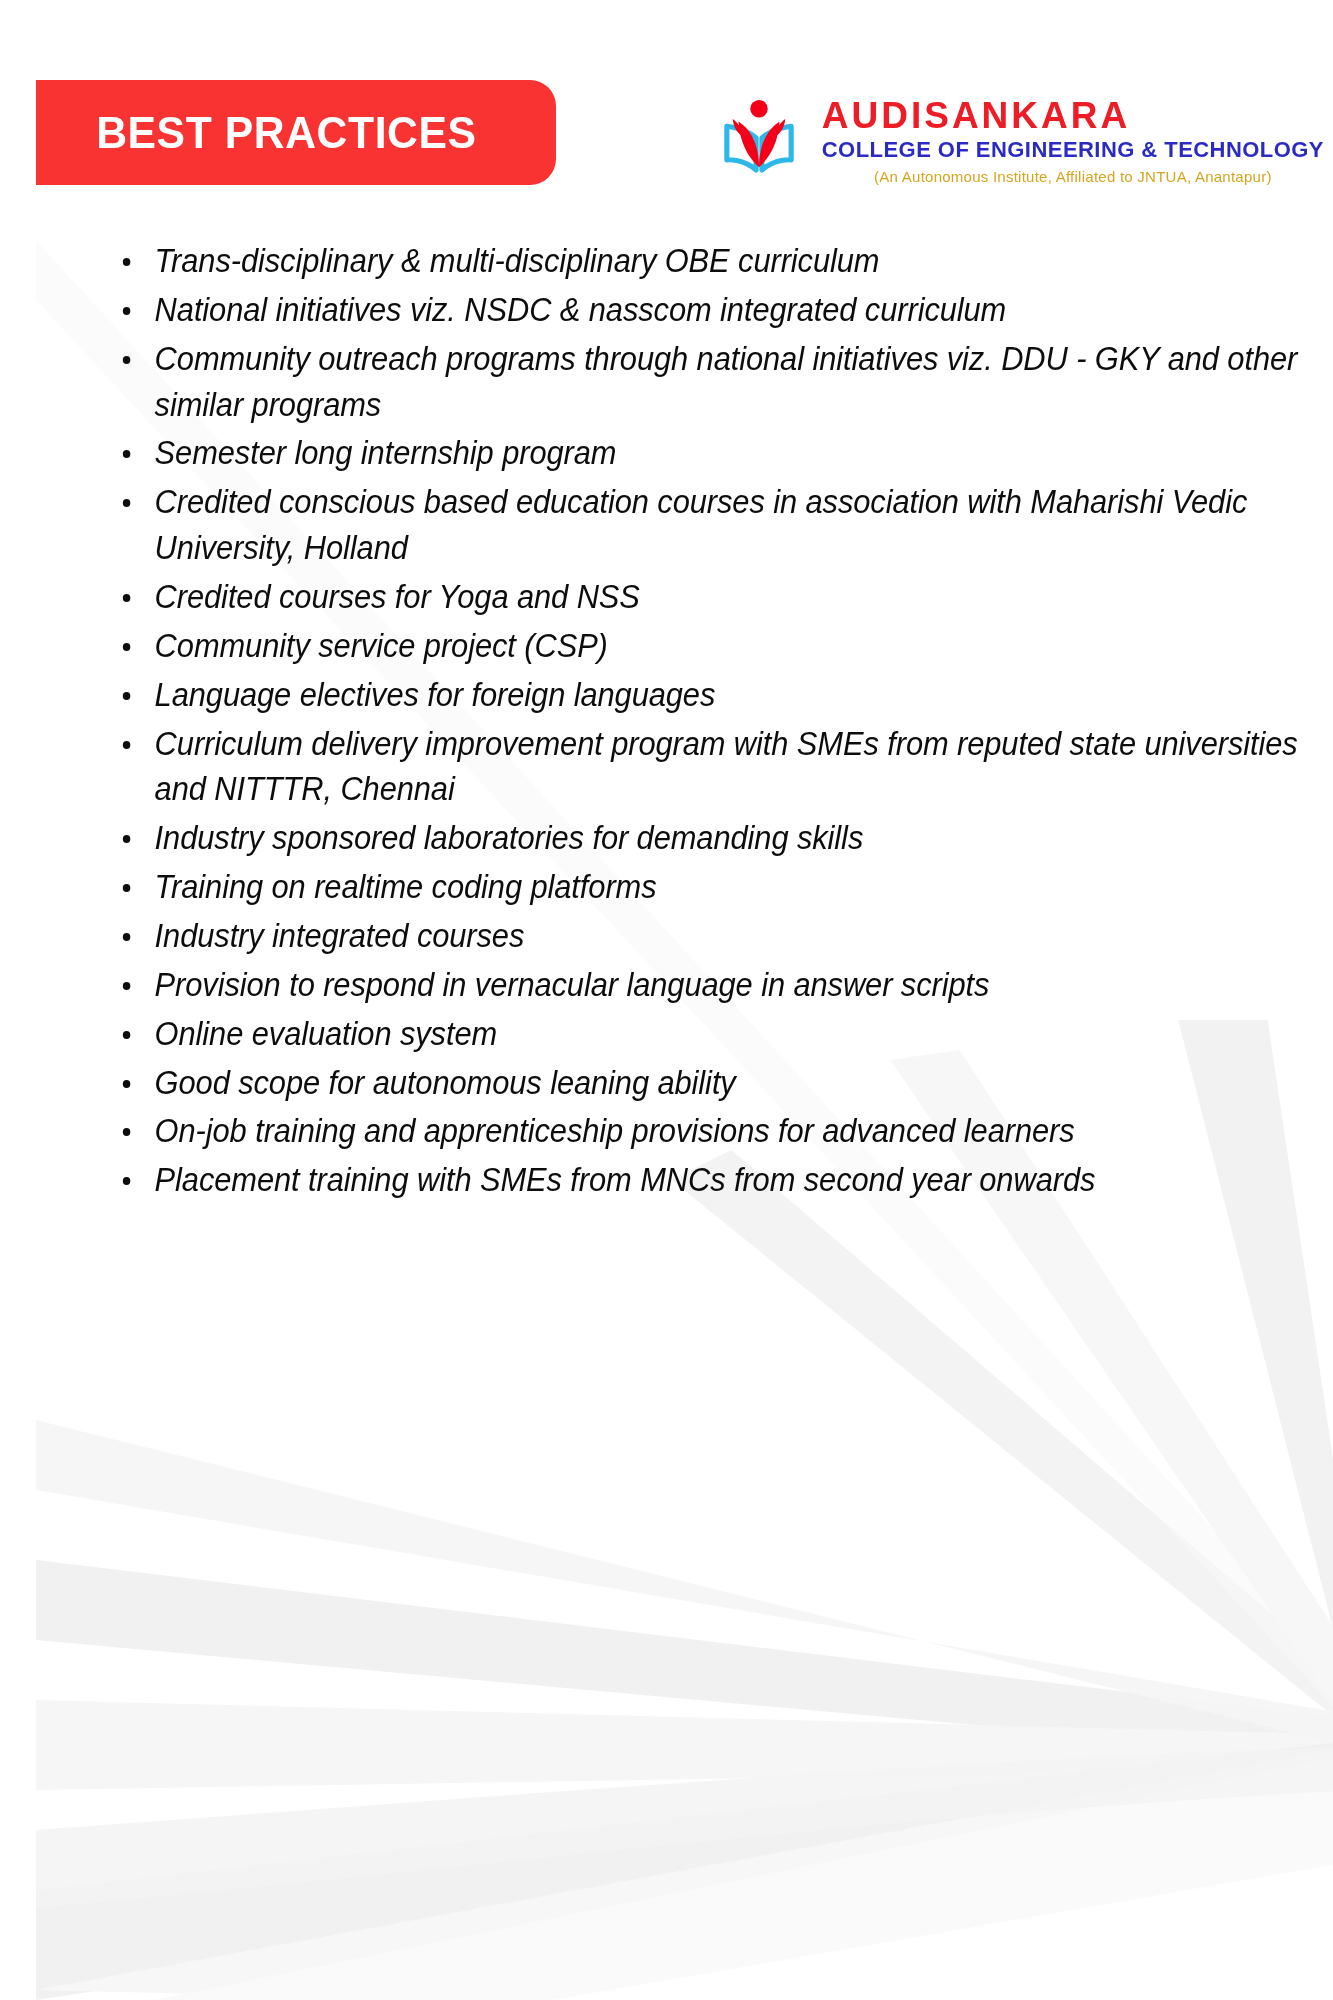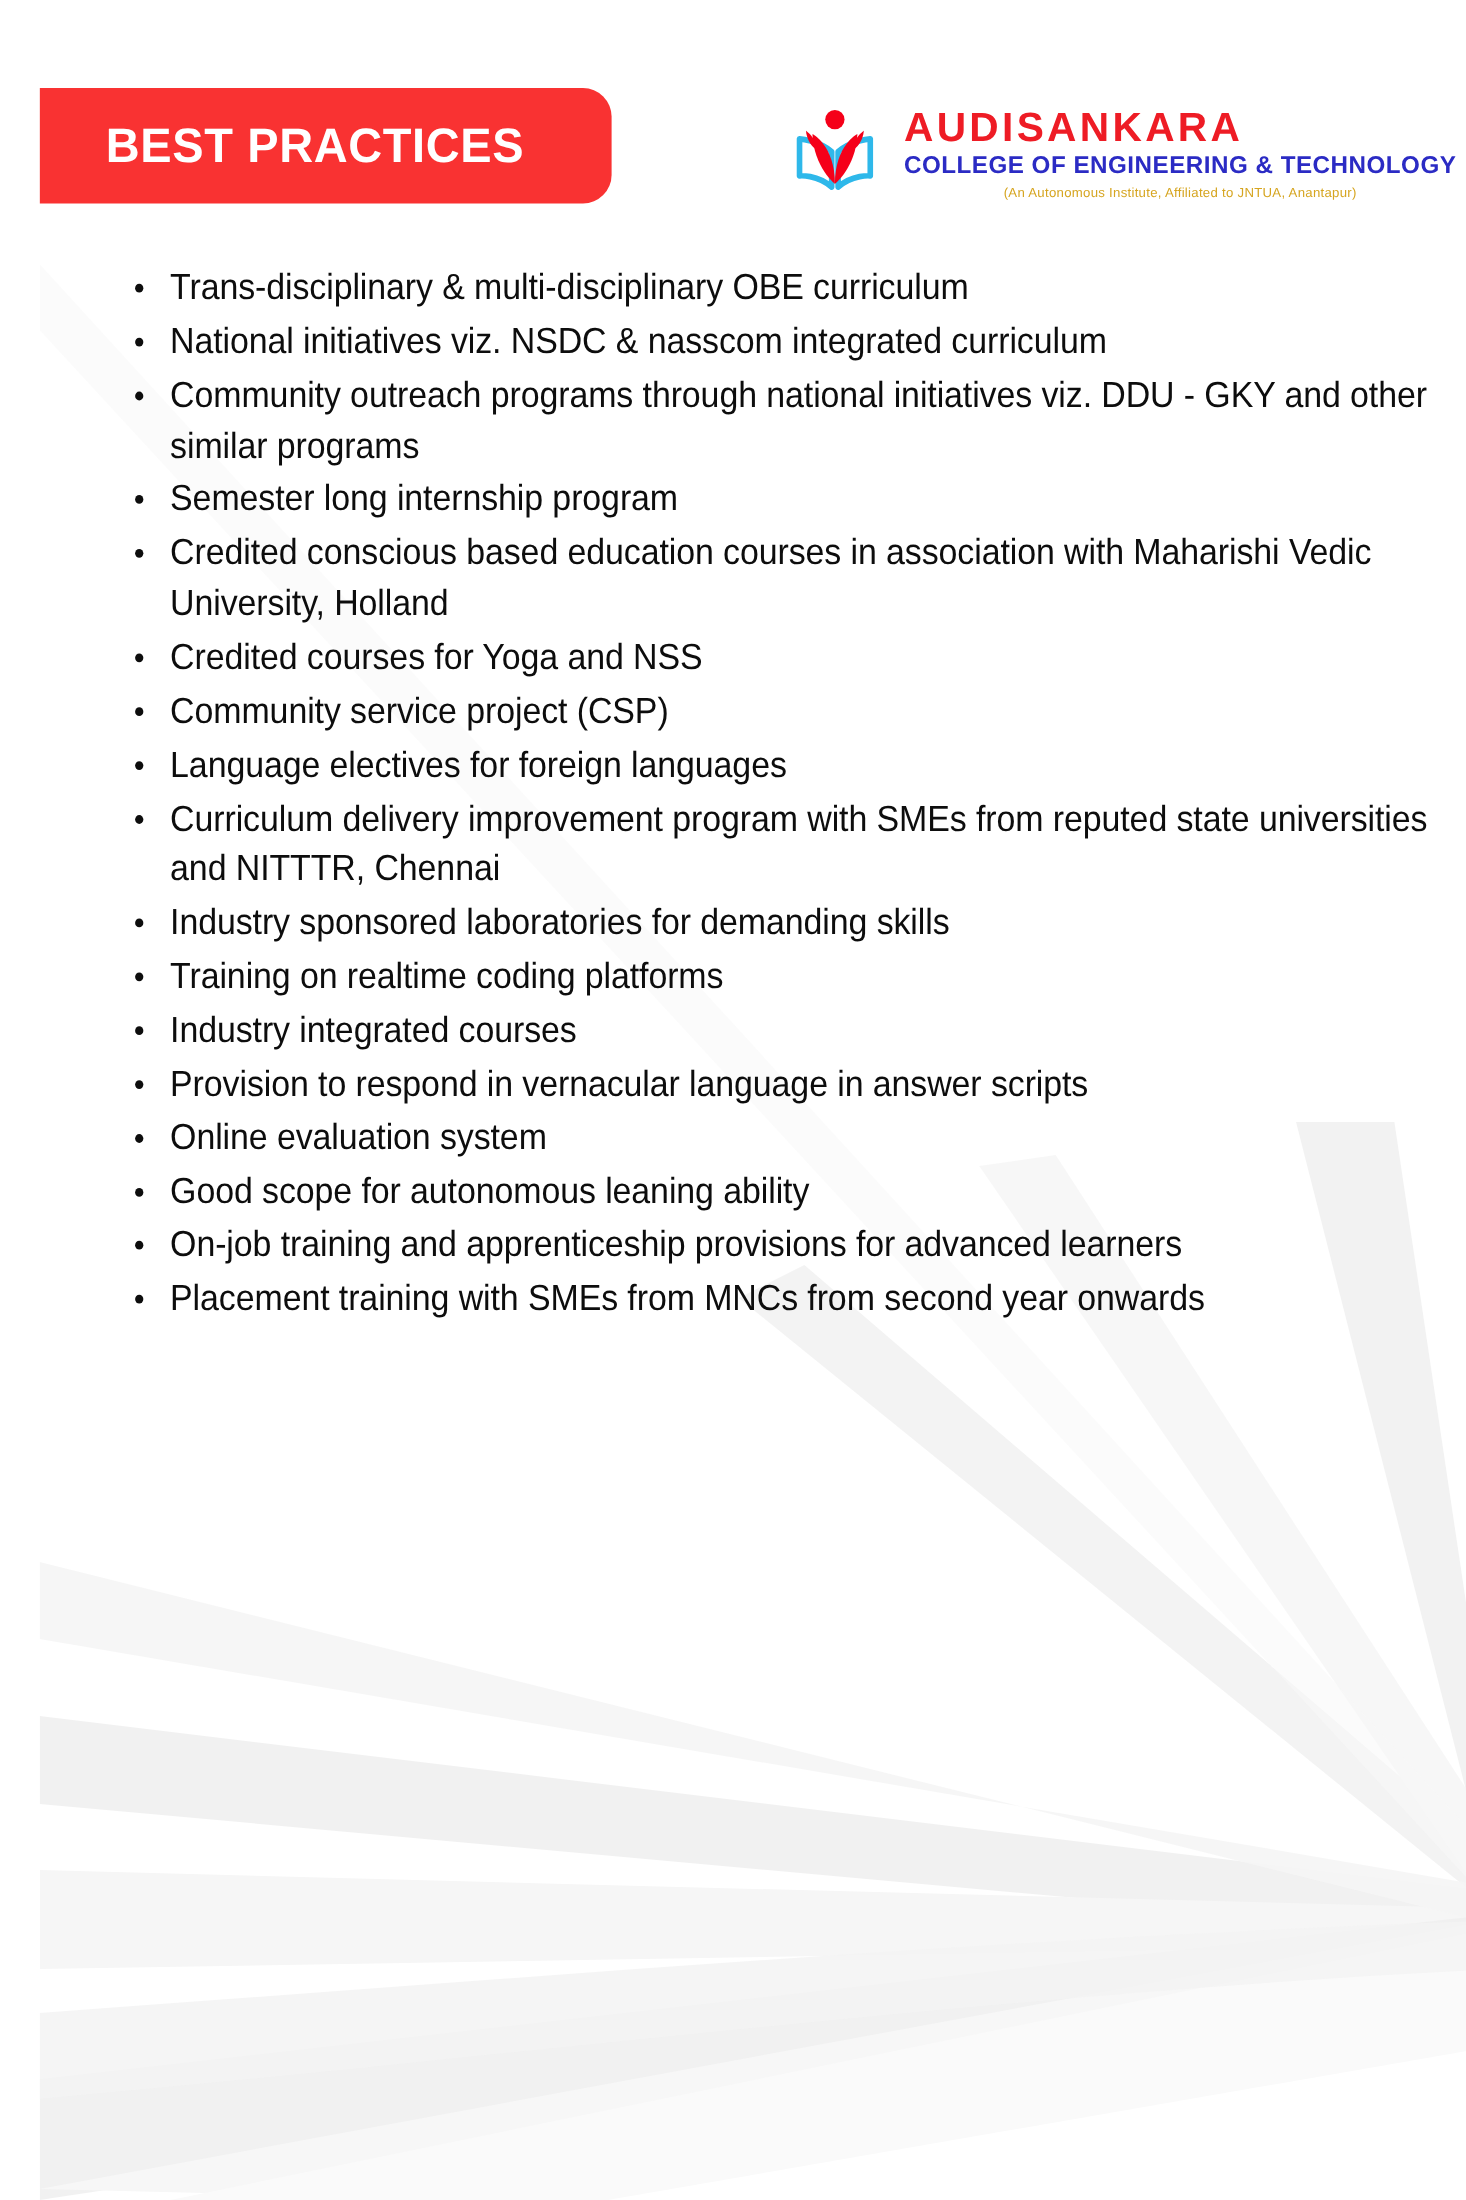--- a/index.html
+++ b/index.html
@@ -108,39 +108,40 @@
     font-size: 22px;
     line-height: 1.25;
     letter-spacing: 0.45px;
     white-space: nowrap;
     margin-top: 2px;
   }
 
   .logo-affil {
     color: #d6a520;
     font-family: "Liberation Sans", sans-serif;
-    font-size: 12px;
+    font-size: 15px;
     line-height: 1.2;
     letter-spacing: 0.25px;
     white-space: nowrap;
     text-align: center;
     margin-top: 4px;
   }
 
   
   .content {
     position: relative;
     z-index: 2;
     padding: 48px 70px 0 70px;
   }
 
   ul.bullets {
     list-style: none;
     margin: 0;
     padding: 0;
+    font-style: italic;
   }
 
   ul.bullets > li {
     position: relative;
     color: #0d0d0d;
     font-family: "Liberation Sans", sans-serif;
     font-size: 33px;
     line-height: 1.39;
     padding-left: 52px;
     margin: 0 0 3px 0;

